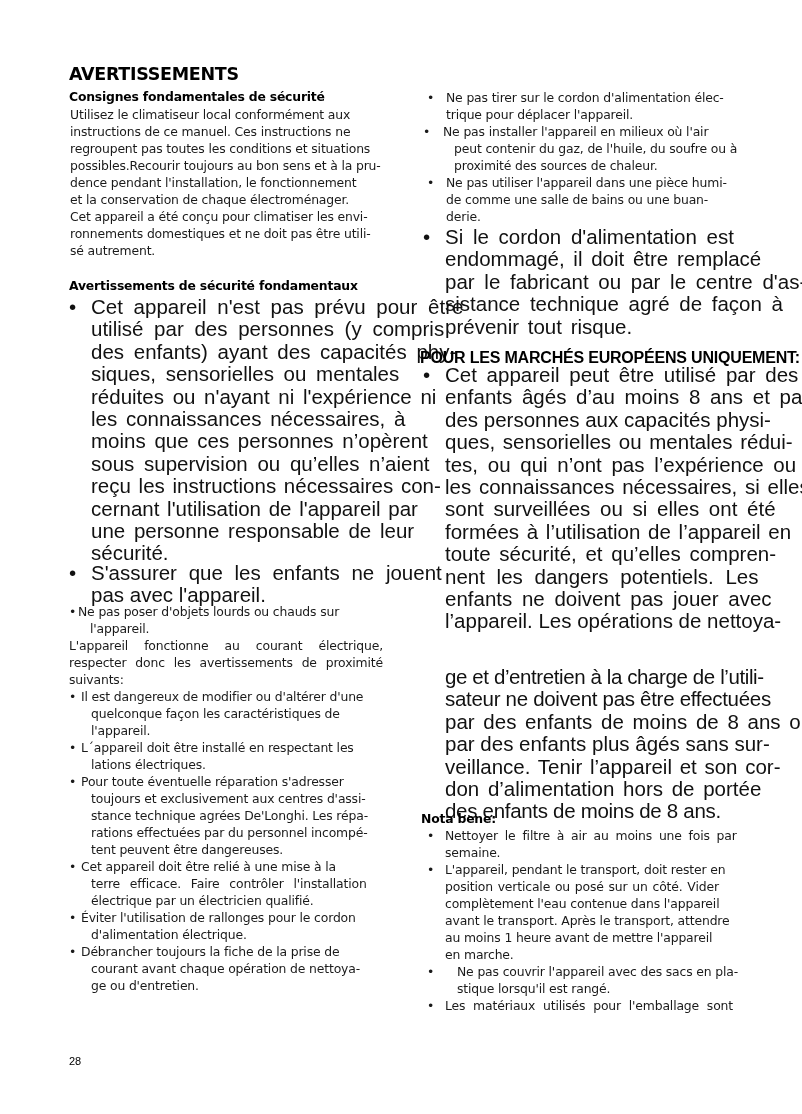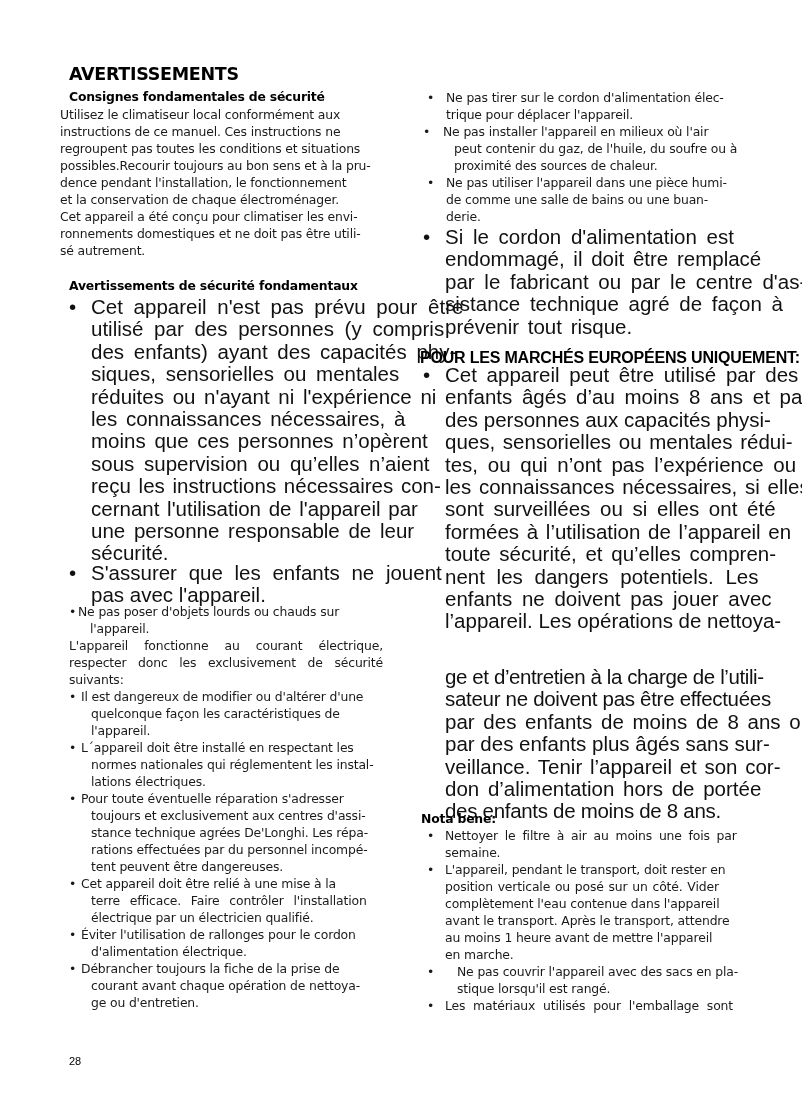--- a/index.html
+++ b/index.html
@@ -17,21 +17,21 @@
   .bullet { position:absolute; }
 </style>
 </head>
 <body>
 
 <div class="page">
 
   <div class="h1">AVERTISSEMENTS</div>
 
   <div class="abs smb" style="left:69px; top:89px;">Consignes fondamentales de sécurité</div>
-  <div class="abs sm" style="left:60px; top:106px; width:330px;">
+  <div class="abs sm" style="left:70px; top:106px; width:330px;">
     <span class="ln">Utilisez le climatiseur local conformément aux</span>
     <span class="ln">instructions de ce manuel. Ces instructions ne</span>
     <span class="ln">regroupent pas toutes les conditions et situations</span>
     <span class="ln">possibles.Recourir toujours au bon sens et à la pru-</span>
     <span class="ln">dence pendant l'installation, le fonctionnement</span>
     <span class="ln">et la conservation de chaque électroménager.</span>
     <span class="ln">Cet appareil a été conçu pour climatiser les envi-</span>
     <span class="ln">ronnements domestiques et ne doit pas être utili-</span>
     <span class="ln">sé autrement.</span>
   </div>
@@ -67,38 +67,37 @@
   <div class="abs sm" style="left:69px; top:603px; width:330px;">
     <span class="bullet" style="left:0; top:0;">•</span>
     <div style="margin-left:9px;">
       <span class="ln">Ne pas poser d'objets lourds ou chauds sur</span>
       <span class="ln" style="margin-left:12px;">l'appareil.</span>
     </div>
   </div>
 
   <div class="abs sm" style="left:69px; top:637px; width:314px;">
     <span class="ln just">L'appareil fonctionne au courant électrique,</span>
-    <span class="ln just">respecter donc les exclusivement de sécurité</span>
+    <span class="ln just">respecter donc les avertissements de proximité</span>
     <span class="ln">suivants:</span>
   </div>
 
   <div class="abs sm" style="left:69px; top:688px; width:330px;">
     <div style="position:relative;">
       <span class="bullet" style="left:0; top:0;">•</span>
       <div style="margin-left:12px;">
         <span class="ln">Il est dangereux de modifier ou d'altérer d'une</span>
         <span class="ln" style="margin-left:10px;">quelconque façon les caractéristiques de</span>
         <span class="ln" style="margin-left:10px;">l'appareil.</span>
       </div>
     </div>
     <div style="position:relative;">
       <span class="bullet" style="left:0; top:0;">•</span>
       <div style="margin-left:12px;">
         <span class="ln">L´appareil doit être installé en respectant les</span>
-        <span class="ln" style="margin-left:10px;">normes nationales qui réglementent les instal-</span>
         <span class="ln" style="margin-left:10px;">lations électriques.</span>
       </div>
     </div>
     <div style="position:relative;">
       <span class="bullet" style="left:0; top:0;">•</span>
       <div style="margin-left:12px;">
         <span class="ln">Pour toute éventuelle réparation s'adresser</span>
         <span class="ln" style="margin-left:10px;">toujours et exclusivement aux centres d'assi-</span>
         <span class="ln" style="margin-left:10px;">stance technique agrées De'Longhi. Les répa-</span>
         <span class="ln" style="margin-left:10px;">rations effectuées par du personnel incompé-</span>

